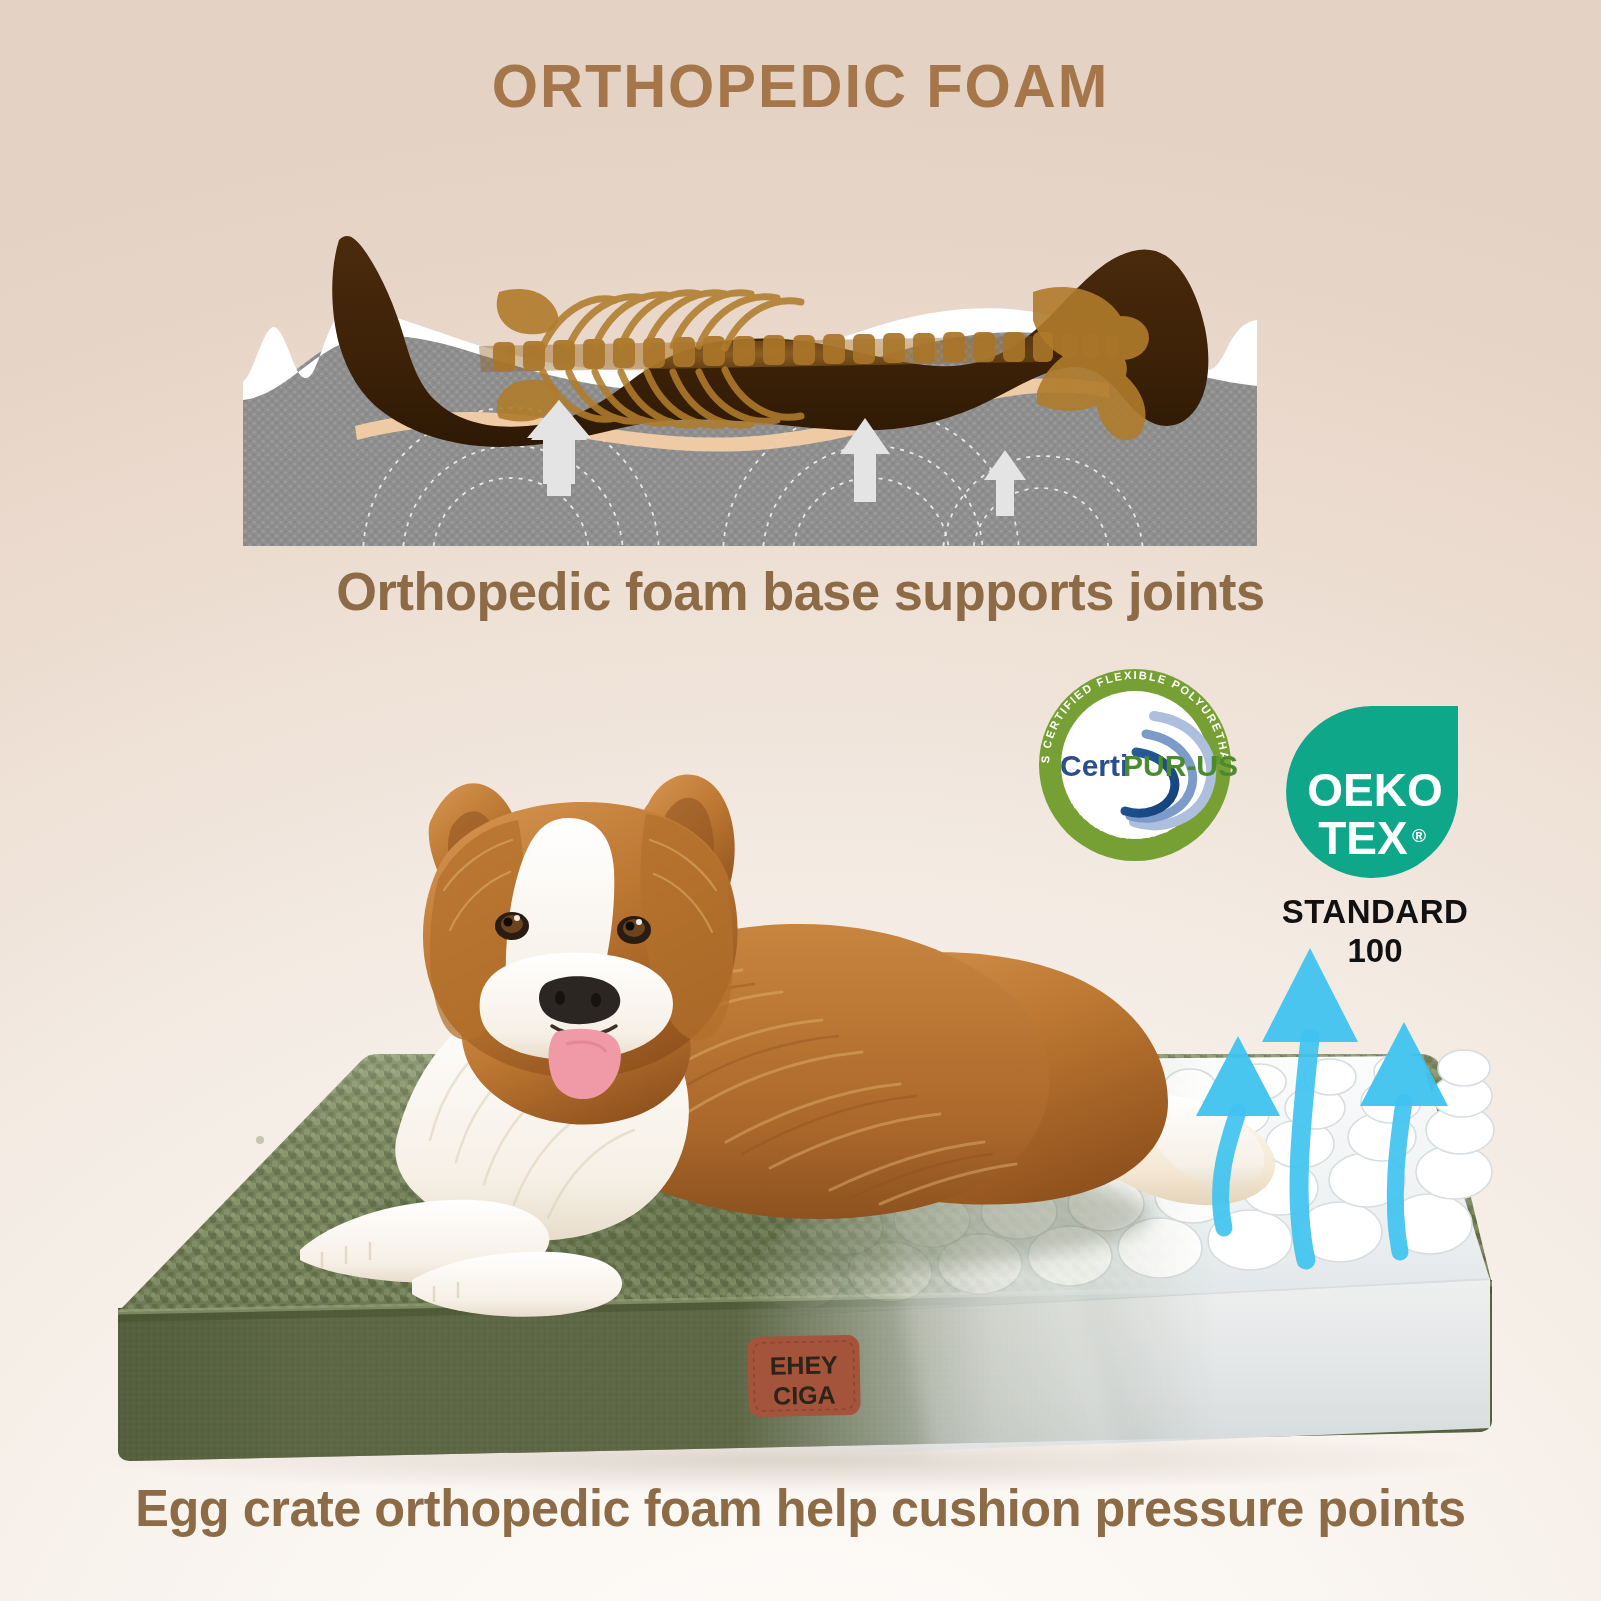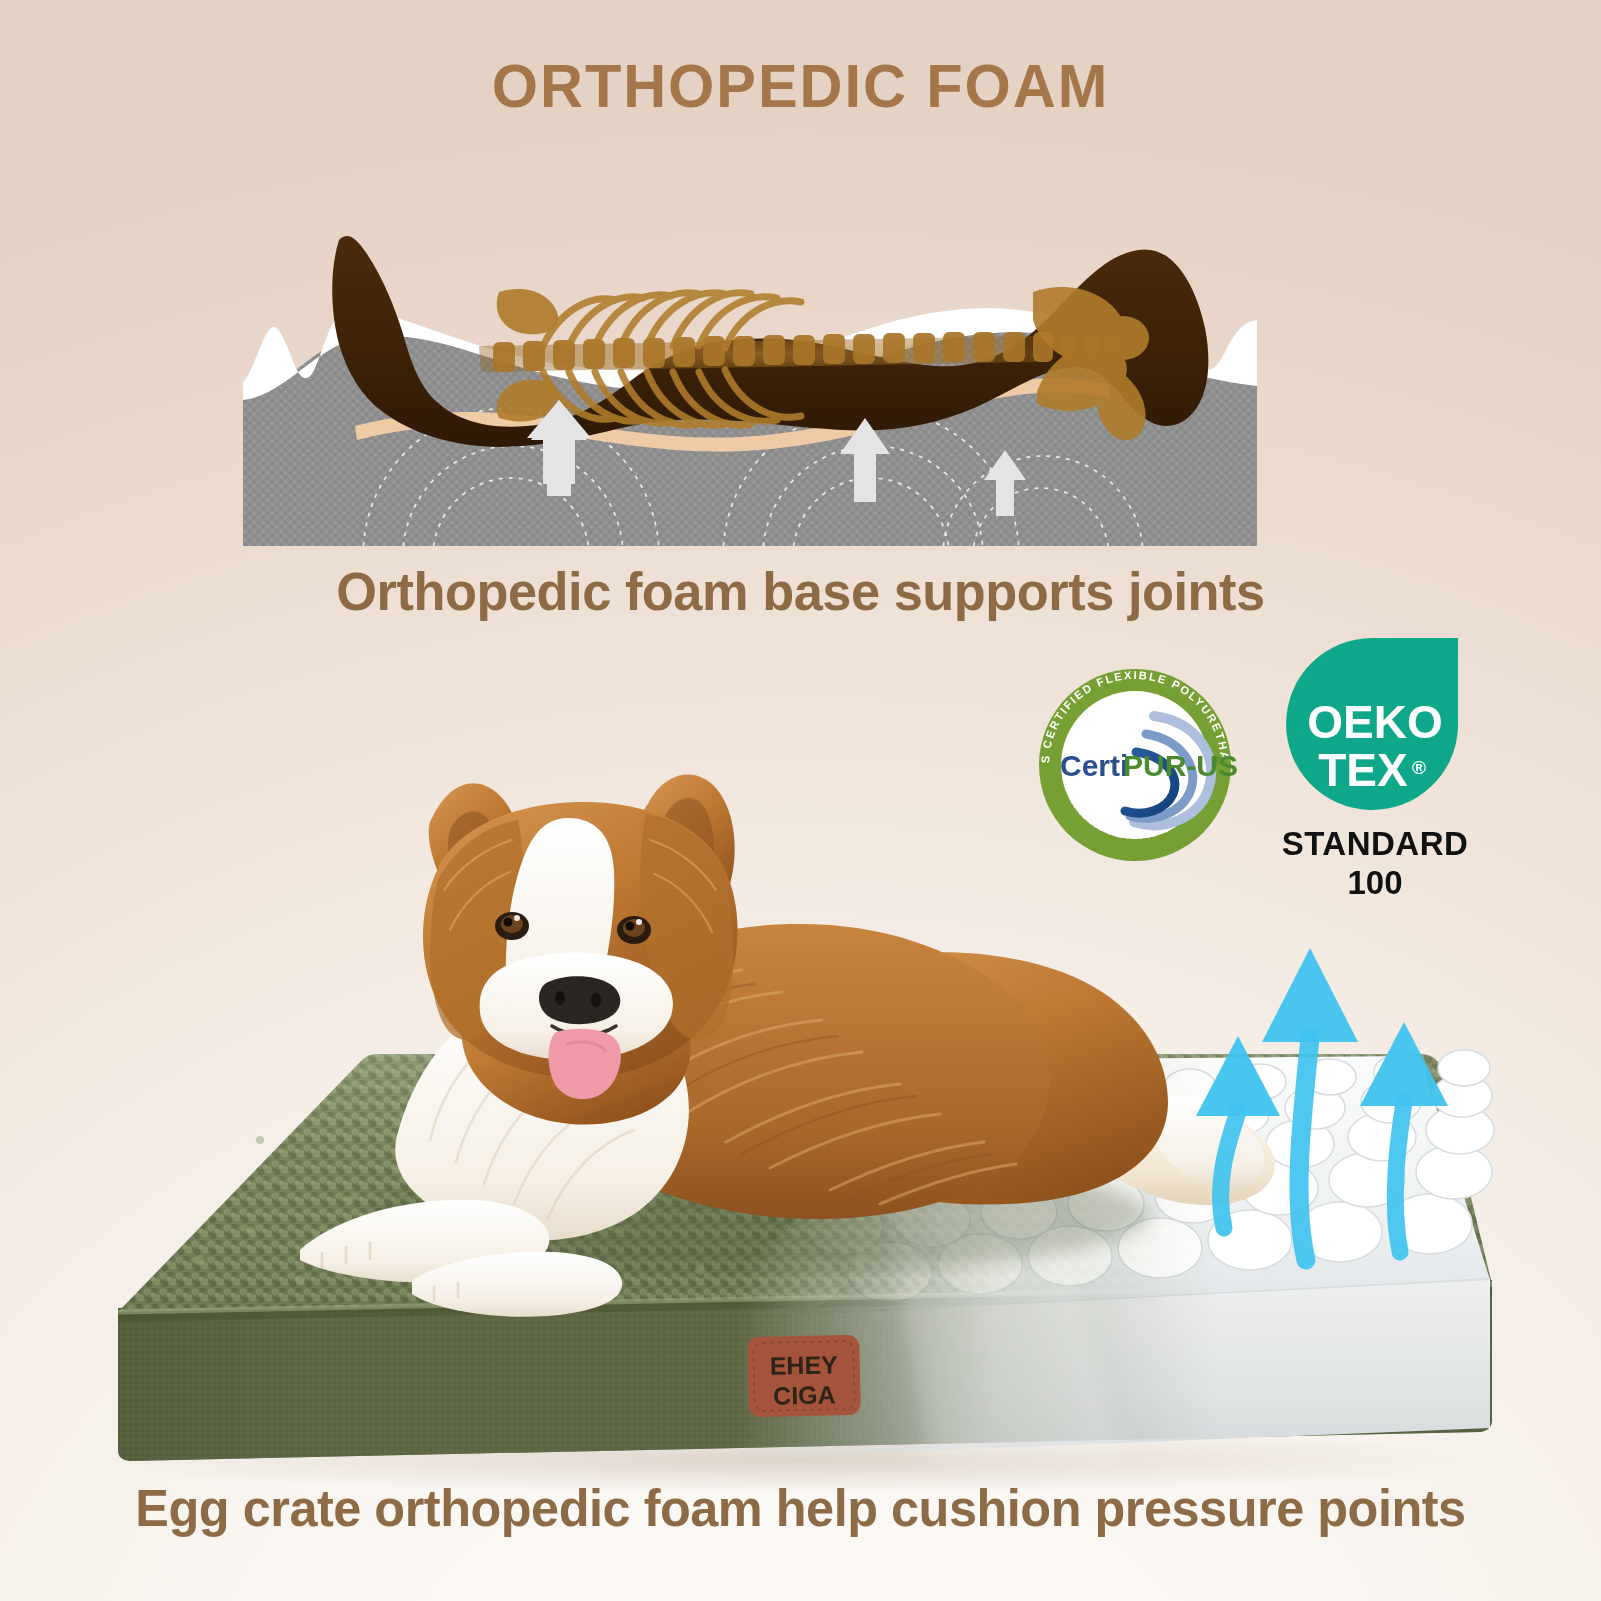--- a/index.html
+++ b/index.html
@@ -28,21 +28,21 @@
   
   .cap{
     position:absolute;left:0;right:0;text-align:center;
     color:#8e6b47;font-weight:700;
     font-family:"Liberation Sans", sans-serif;
   }
   .cap-mid{top:560px;font-size:54px;letter-spacing:-0.5px;transform:scaleX(0.97);}
   .cap-bot{top:1478px;font-size:52px;letter-spacing:-0.5px;transform:scaleX(0.97);}
   
   .badge-certipur{position:absolute;left:1030px;top:660px;width:230px;height:210px;}
-  .badge-oeko{position:absolute;left:1283px;top:630px;width:185px;height:280px;}
+  .badge-oeko{position:absolute;left:1283px;top:698px;width:185px;height:280px;}
   .badge-svg{display:block;width:100%;height:100%;}
   
   .scene{position:absolute;left:0;top:760px;width:1601px;height:740px;}
   .scene svg{display:block;width:100%;height:100%;}
 </style>
 </head>
 <body>
 
 <div id="stage">
 

